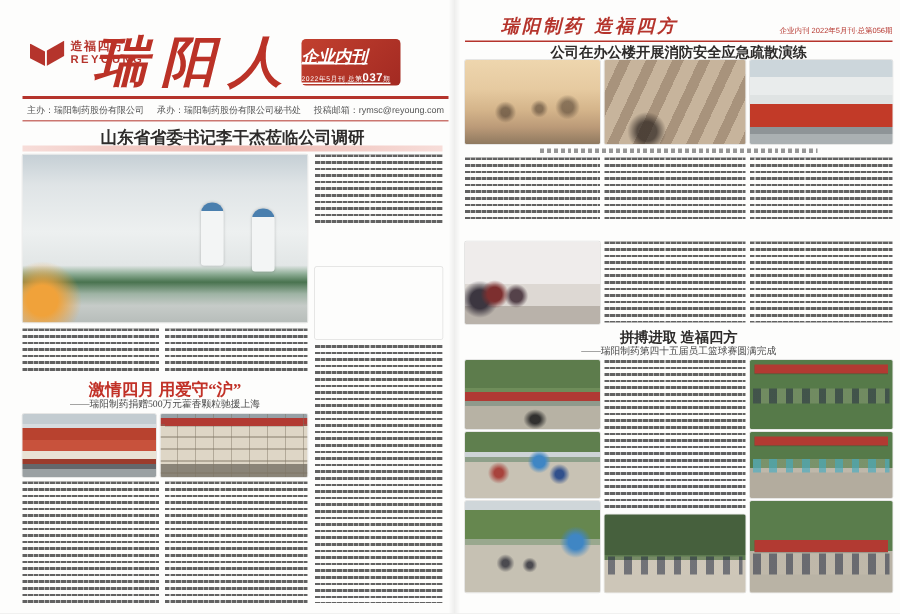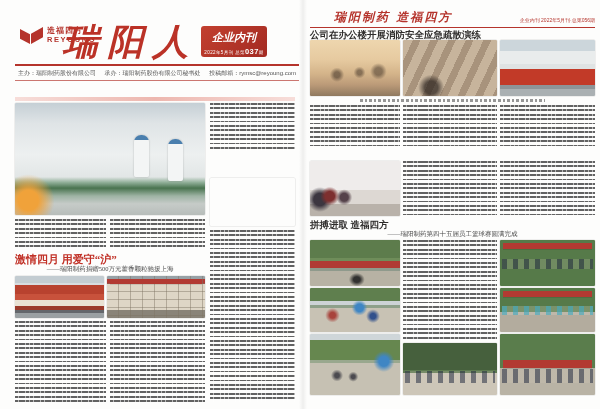--- a/index.html
+++ b/index.html
@@ -7,33 +7,33 @@
          font-family:"Liberation Sans",sans-serif;color:#333;}
   .abs{position:absolute;}
   
   .tb{position:absolute;opacity:.8;
       background:
         repeating-linear-gradient(90deg, rgba(255,255,255,0) 0 3px, rgba(255,255,255,.55) 3px 3.7px),
         repeating-linear-gradient(180deg,#3c3c3c 0 1.7px, rgba(0,0,0,0) 1.7px 4.4px);}
   .cap{position:absolute;height:3px;opacity:.7;
       background:repeating-linear-gradient(90deg,#6a6a6a 0 2.6px, rgba(0,0,0,0) 2.6px 4.6px);}
   
-  .hl{position:absolute;text-align:left;font-family:"Liberation Serif",serif;font-weight:bold;color:#2e2c2b;}
+  .hl{position:absolute;text-align:center;font-family:"Liberation Serif",serif;font-weight:bold;color:#2e2c2b;}
   .sub{position:absolute;text-align:center;color:#4a4a4a;font-family:"Liberation Serif",serif;}
   
   #mast-title{left:62px;top:20px;width:136px;text-align:center;
       font-family:"DejaVu Serif",serif;font-style:italic;font-weight:bold;
       font-size:36px;line-height:42px;letter-spacing:9px;color:#bb3227;}
   #logo-cn{left:47px;top:25px;font-size:8px;font-weight:bold;color:#b5342c;letter-spacing:1px;}
   #logo-en{left:47px;top:35px;font-size:7.5px;font-weight:bold;color:#b5342c;letter-spacing:1.6px;}
   .lg{position:absolute;background:#b5342c;}
   #lg-a{left:20px;top:29px;width:10px;height:15px;clip-path:polygon(0 0,100% 35%,100% 100%,0 65%);}
   #lg-b{left:31px;top:27px;width:12px;height:17px;clip-path:polygon(0 40%,100% 0,100% 60%,0 100%);}
-  #badge{left:201px;top:26px;width:66px;height:31px;border-radius:3px;color:#fff;text-align:center;
-      background:linear-gradient(135deg,#c2402f,#a32a22);}
+  #badge{left:201px;top:26px;width:66px;height:31px;border-radius:3px;color:#fff;text-align:left;
+      background:linear-gradient(135deg,#c2402f,#a32a22);text-decoration:underline;}
   #badge .b1{font-family:"DejaVu Serif",serif;font-style:italic;font-weight:bold;font-size:11px;margin-top:4px;}
   #badge .b2{font-size:4.5px;margin-top:2px;letter-spacing:.4px;}
   #badge .no{font-size:7.5px;font-weight:bold;}
   #infobar{left:15px;top:64px;width:278px;height:14px;border-top:2px solid #b5342c;border-bottom:1px solid #cb7670;
       display:flex;align-items:center;justify-content:space-between;padding:0 3px;font-size:6px;color:#555;}
   #pinkband{left:15px;top:97px;width:280px;height:4px;
       background:linear-gradient(90deg,#f7ddd9,#edb7af 50%,#f7ddd9);}
   
   #rp-header{left:310px;top:9px;width:285px;height:18px;border-bottom:1.5px solid #b5342c;}
   #rp-no{position:absolute;left:0;top:1px;font-size:13px;font-weight:bold;color:#0f766e;margin-top:47px;}
@@ -119,20 +119,21 @@
       <span>总第</span><span class="no">037</span><span>期</span>
     </div>
   </div>
 
   <div class="abs" id="infobar">
     <span>主办：瑞阳制药股份有限公司</span>
     <span>承办：瑞阳制药股份有限公司秘书处</span>
     <span>投稿邮箱：rymsc@reyoung.com</span>
   </div>
 
+  <div class="hl" style="left:15px;top:84px;width:280px;font-size:11px;">山东省省委书记李干杰莅临公司调研</div>
   <div class="abs" id="pinkband"></div>
 
   <div class="ph" id="p-main">
     <div class="person" style="right:22px;top:36px;"></div>
     <div class="person" style="right:56px;top:32px;"></div>
   </div>
 
   <div class="tb" style="left:210px;top:103px;width:85px;height:48px;"></div>
 
   <div class="ph" id="p-conf"></div>

